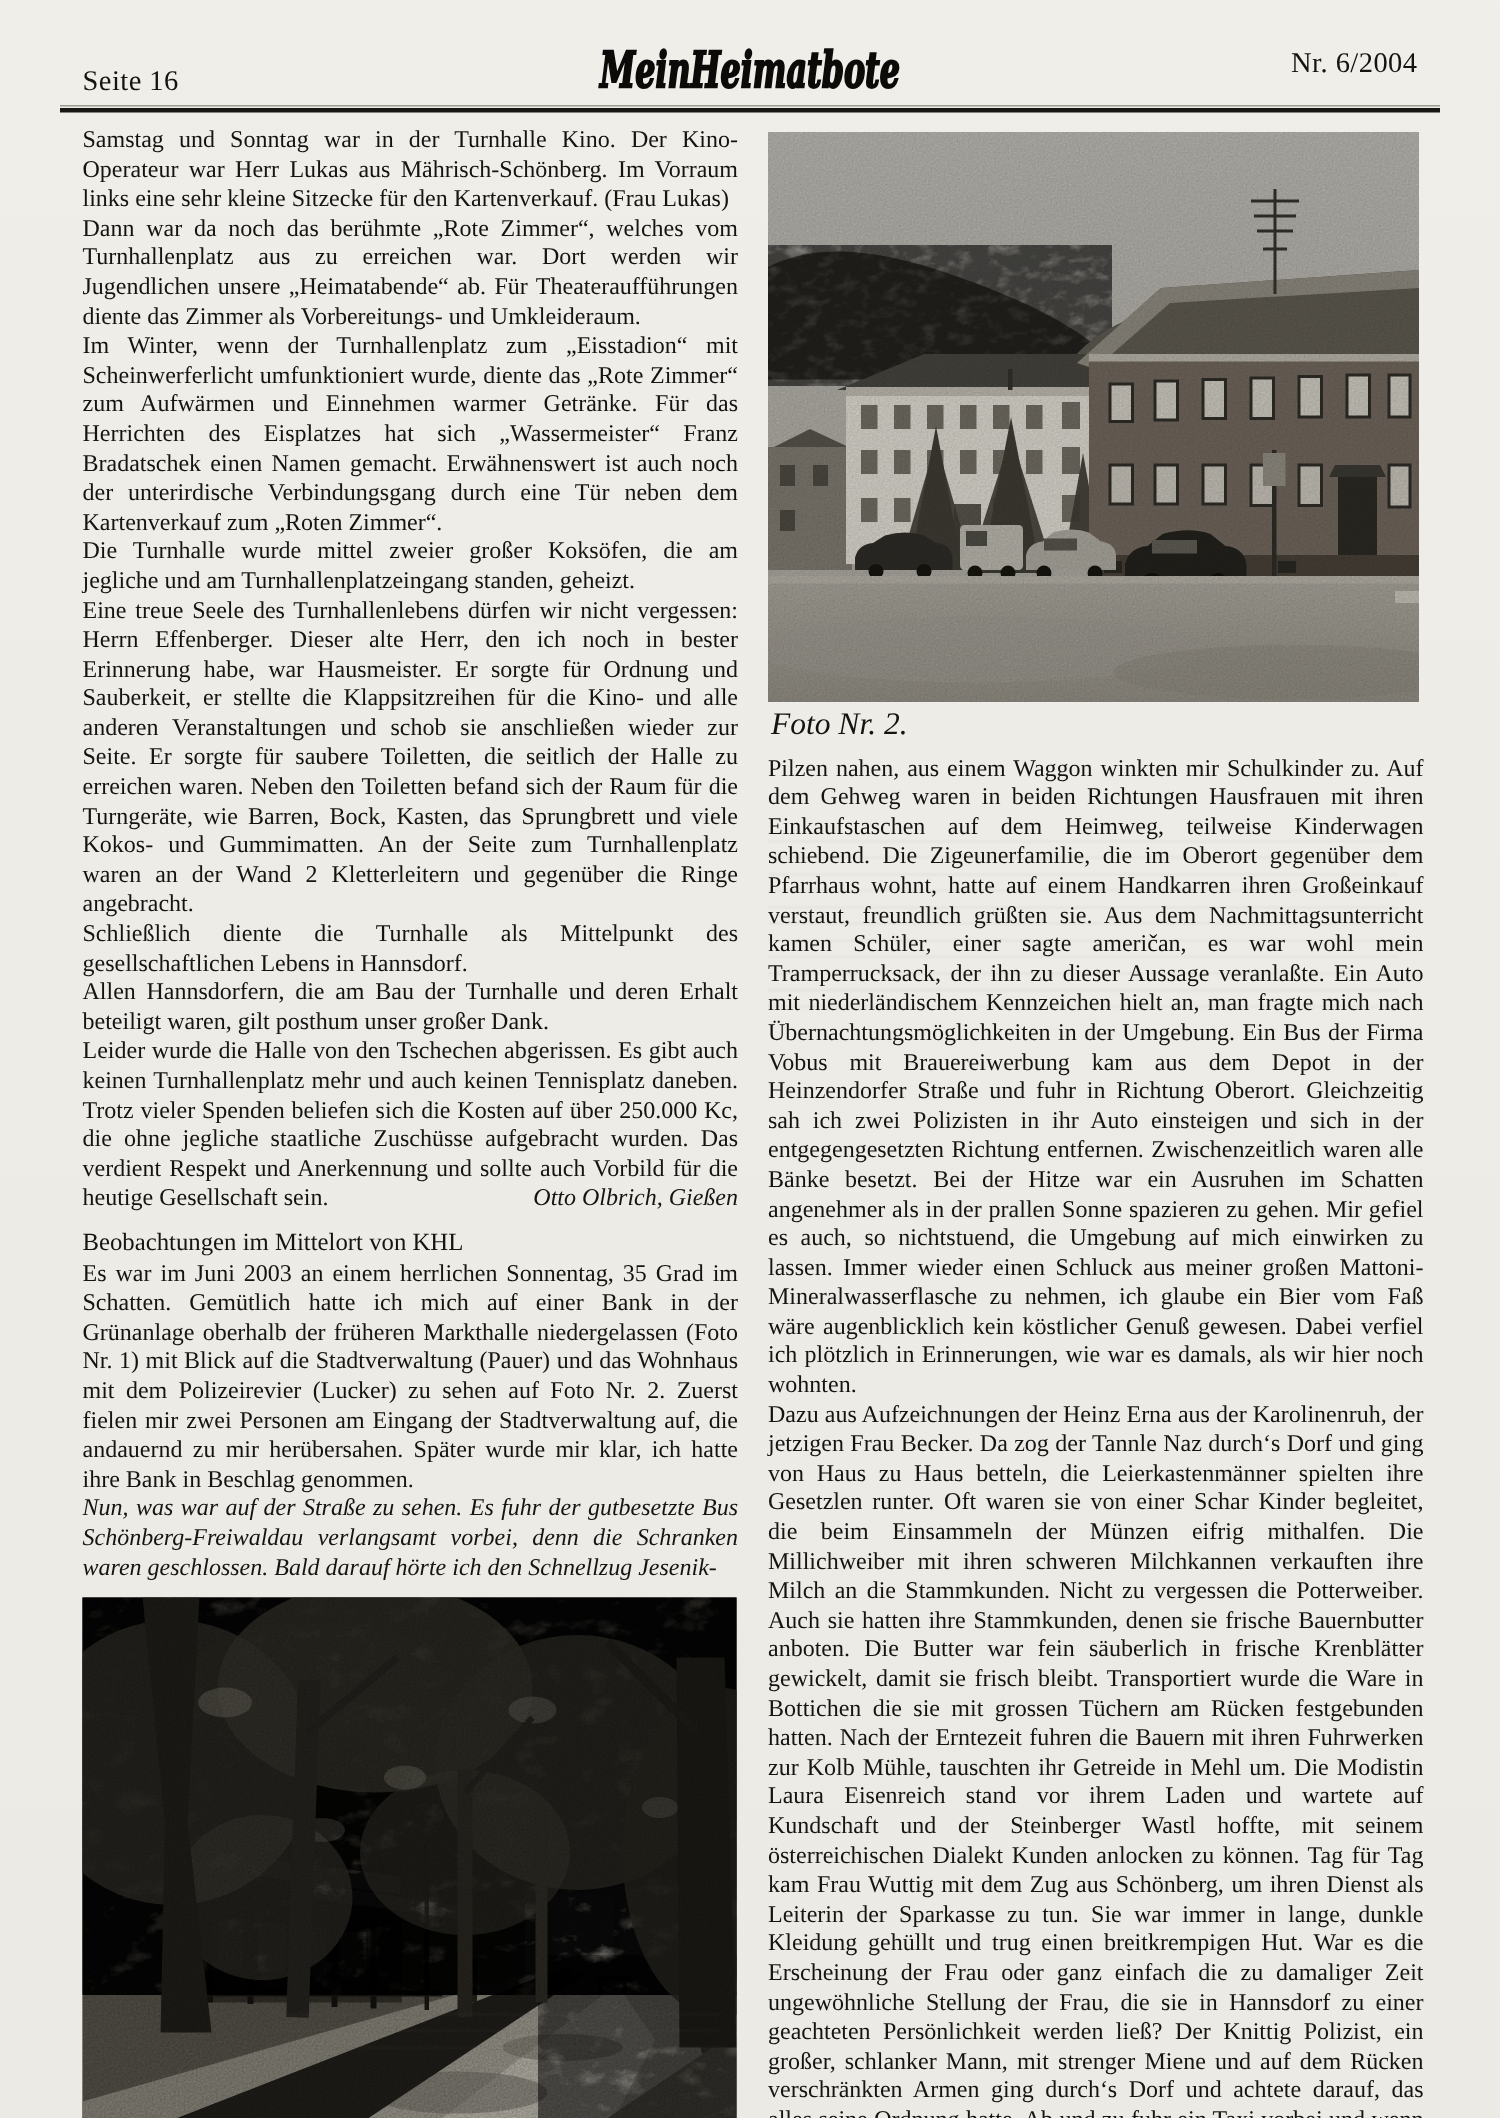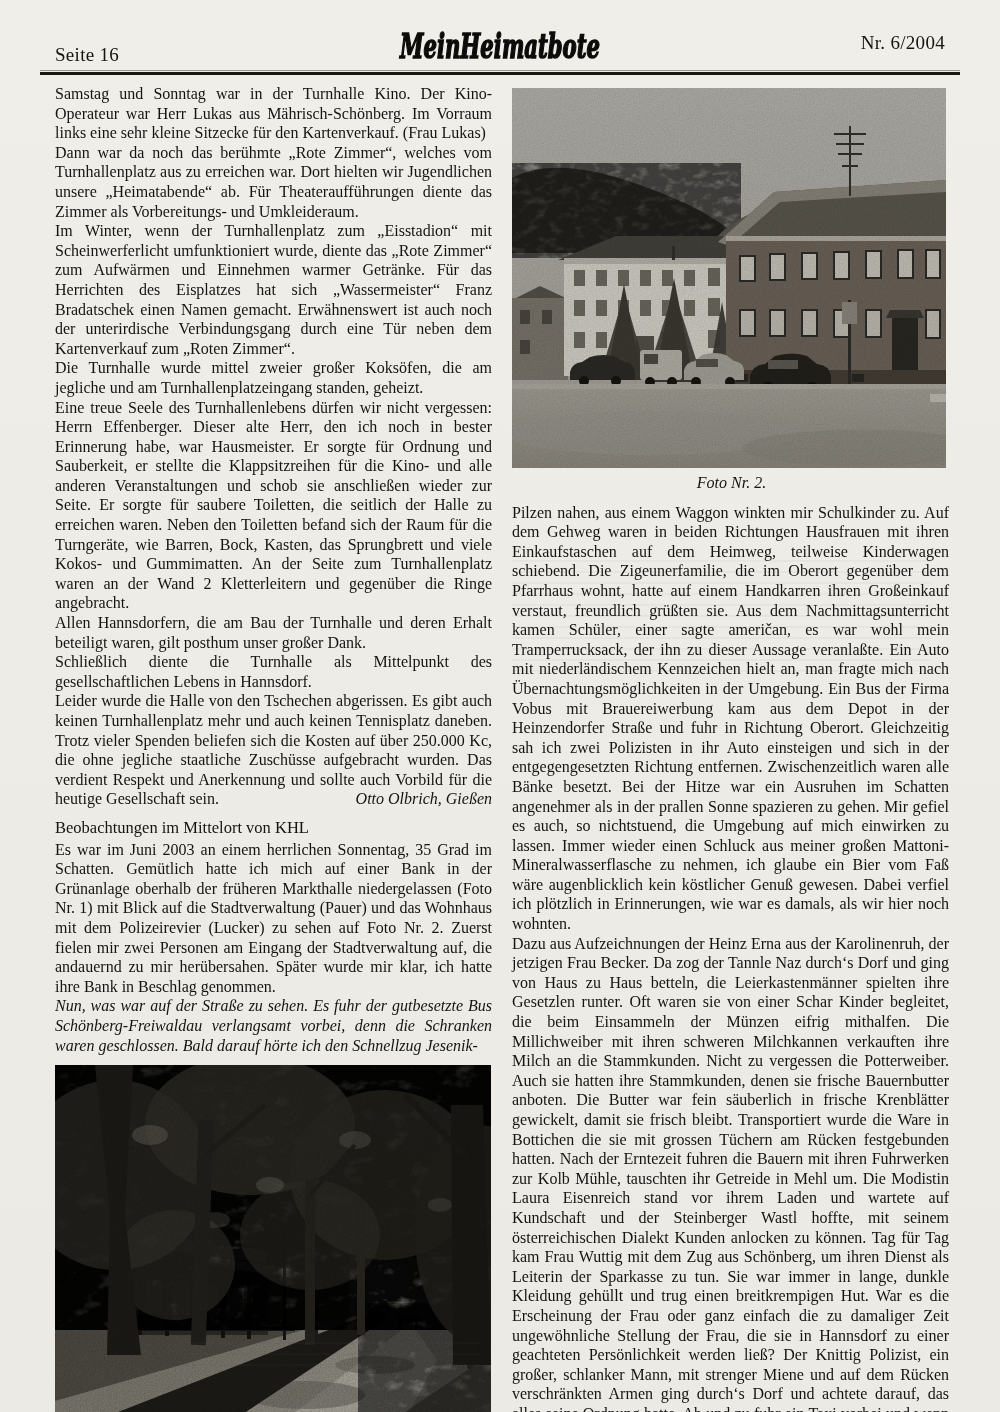--- a/index.html
+++ b/index.html
@@ -20,21 +20,21 @@
   .rule{position:absolute;left:40px;right:40px;top:70px;height:6px;}
   .rule .r1{height:1px;background:#9a978f;}
   .rule .r2{height:3px;background:#171613;margin-top:1px;}
   
   .col{position:absolute;width:437px;text-align:justify;font-size:16px;line-height:19.6px;}
   .col-left{left:55px;top:84px;}
   .col-right{left:512px;top:88px;}
   .col p{margin:0;padding:0;}
   .attrib{float:right;font-style:italic;padding-left:14px;}
   .sec-heading{font-weight:normal;font-size:16.5px;margin:9px 0 2px 0 !important;text-align:left;clear:both;}
-  .caption{font-style:italic;font-size:16px;margin:5px 0 10px 2px !important;text-align:center;}
+  .caption{font-style:italic;font-size:21px;margin:5px 0 10px 2px !important;text-align:left;}
   .photo{display:block;width:436px;height:374px;background:#55534b;}
   .photo2{display:block;width:434px;height:380px;background:#a8a59d;}
   
   .ghost{
     position:absolute;opacity:.07;filter:blur(.6px);
     background:repeating-linear-gradient(180deg,#5a574f 0 2px,transparent 2px 11px);
   }
   svg text{user-select:none;}
 </style>
 </head>
@@ -49,26 +49,26 @@
     </svg>
   </div>
   <span class="hdr-right">Nr. 6/2004</span>
   <div class="rule">
       <div class="r1"></div>
       <div class="r2"></div>
     </div>
 
   <div class="col col-left">
     <p>Samstag und Sonntag war in der Turnhalle Kino. Der Kino-Operateur war Herr Lukas aus Mährisch-Schönberg. Im Vorraum links eine sehr kleine Sitzecke für den Kartenverkauf. (Frau Lukas)</p>
-    <p>Dann war da noch das berühmte „Rote Zimmer“, welches vom Turnhallenplatz aus zu erreichen war. Dort hielten wir Jugendlichen unsere „Heimatabende“ ab. Für Theateraufführungen diente das Zimmer als Vorbereitungs- und Umkleideraum.</p>
+    <p>Dann war da noch das berühmte „Rote Zimmer“, welches vom Turnhallenplatz aus zu erreichen war. Dort werden wir Jugendlichen unsere „Heimatabende“ ab. Für Theateraufführungen diente das Zimmer als Vorbereitungs- und Umkleideraum.</p>
     <p>Im Winter, wenn der Turnhallenplatz zum „Eisstadion“ mit Scheinwerferlicht umfunktioniert wurde, diente das „Rote Zimmer“ zum Aufwärmen und Einnehmen warmer Getränke. Für das Herrichten des Eisplatzes hat sich „Wassermeister“ Franz Bradatschek einen Namen gemacht. Erwähnenswert ist auch noch der unterirdische Verbindungsgang durch eine Tür neben dem Kartenverkauf zum „Roten Zimmer“.</p>
     <p>Die Turnhalle wurde mittel zweier großer Koksöfen, die am jegliche und am Turnhallenplatzeingang standen, geheizt.</p>
     <p>Eine treue Seele des Turnhallenlebens dürfen wir nicht vergessen: Herrn Effenberger. Dieser alte Herr, den ich noch in bester Erinnerung habe, war Hausmeister. Er sorgte für Ordnung und Sauberkeit, er stellte die Klappsitzreihen für die Kino- und alle anderen Veranstaltungen und schob sie anschließen wieder zur Seite. Er sorgte für saubere Toiletten, die seitlich der Halle zu erreichen waren. Neben den Toiletten befand sich der Raum für die Turngeräte, wie Barren, Bock, Kasten, das Sprungbrett und viele Kokos- und Gummimatten. An der Seite zum Turnhallenplatz waren an der Wand 2 Kletterleitern und gegenüber die Ringe angebracht.</p>
+    <p>Schließlich diente die Turnhalle als Mittelpunkt des gesellschaftlichen Lebens in Hannsdorf.</p>
     <p>Allen Hannsdorfern, die am Bau der Turnhalle und deren Erhalt beteiligt waren, gilt posthum unser großer Dank.</p>
-    <p>Schließlich diente die Turnhalle als Mittelpunkt des gesellschaftlichen Lebens in Hannsdorf.</p>
     <p><span>Leider wurde die Halle von den Tschechen abgerissen. Es gibt auch keinen Turnhallenplatz mehr und auch keinen Tennisplatz daneben. Trotz vieler Spenden beliefen sich die Kosten auf über 250.000 Kc, die ohne jegliche staatliche Zuschüsse aufgebracht wurden. Das verdient Respekt und Anerkennung und sollte auch Vorbild für die heutige Gesellschaft sein.</span>
       <span class="attrib">Otto Olbrich, Gießen</span></p>
     <p class="sec-heading">Beobachtungen im Mittelort von KHL</p>
     <p>Es war im Juni 2003 an einem herrlichen Sonnentag, 35 Grad im Schatten. Gemütlich hatte ich mich auf einer Bank in der Grünanlage oberhalb der früheren Markthalle niedergelassen (Foto Nr. 1) mit Blick auf die Stadtverwaltung (Pauer) und das Wohnhaus mit dem Polizeirevier (Lucker) zu sehen auf Foto Nr. 2. Zuerst fielen mir zwei Personen am Eingang der Stadtverwaltung auf, die andauernd zu mir herübersahen. Später wurde mir klar, ich hatte ihre Bank in Beschlag genommen.</p>
     <p style="margin-bottom:10px;font-style:italic;">Nun, was war auf der Straße zu sehen. Es fuhr der gutbesetzte Bus Schönberg-Freiwaldau verlangsamt vorbei, denn die Schranken waren geschlossen. Bald darauf hörte ich den Schnellzug Jesenik-</p>
 
     <svg class="photo" viewBox="0 0 436 374">
       <defs>
         <filter id="grain1" x="0" y="0" width="100%" height="100%">
           <feTurbulence type="fractalNoise" baseFrequency="0.75" numOctaves="2" result="n"></feTurbulence>

